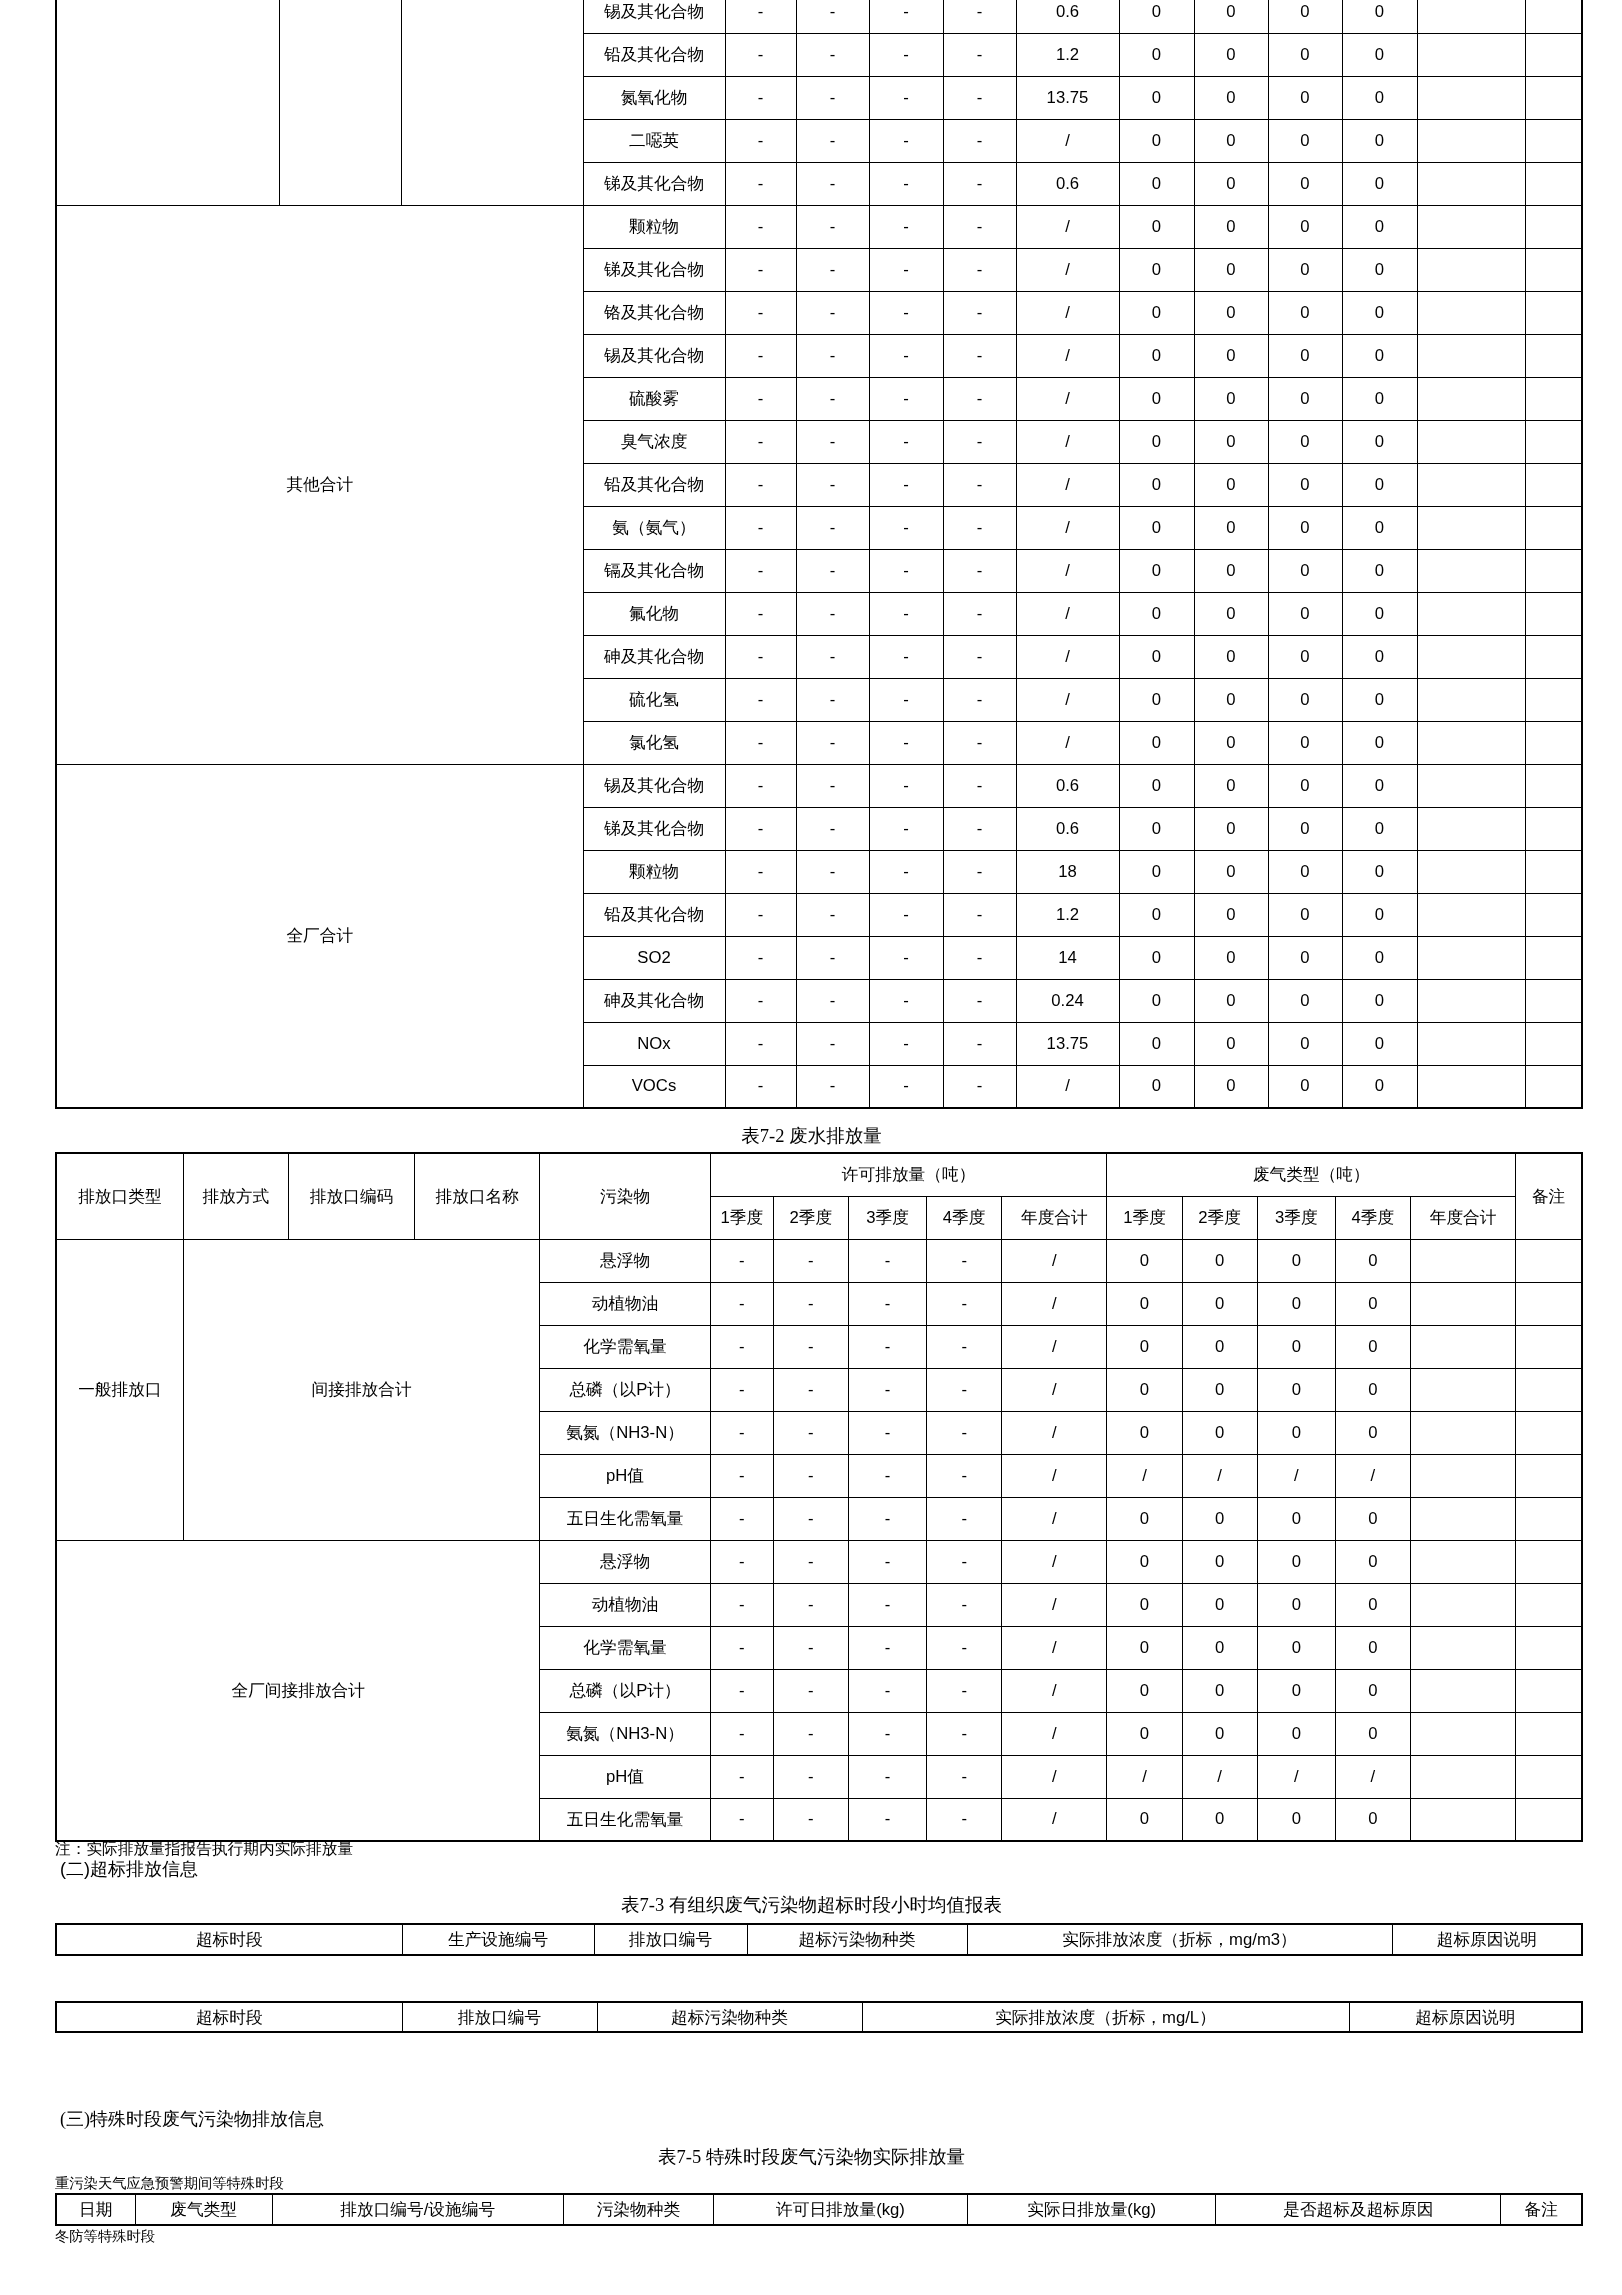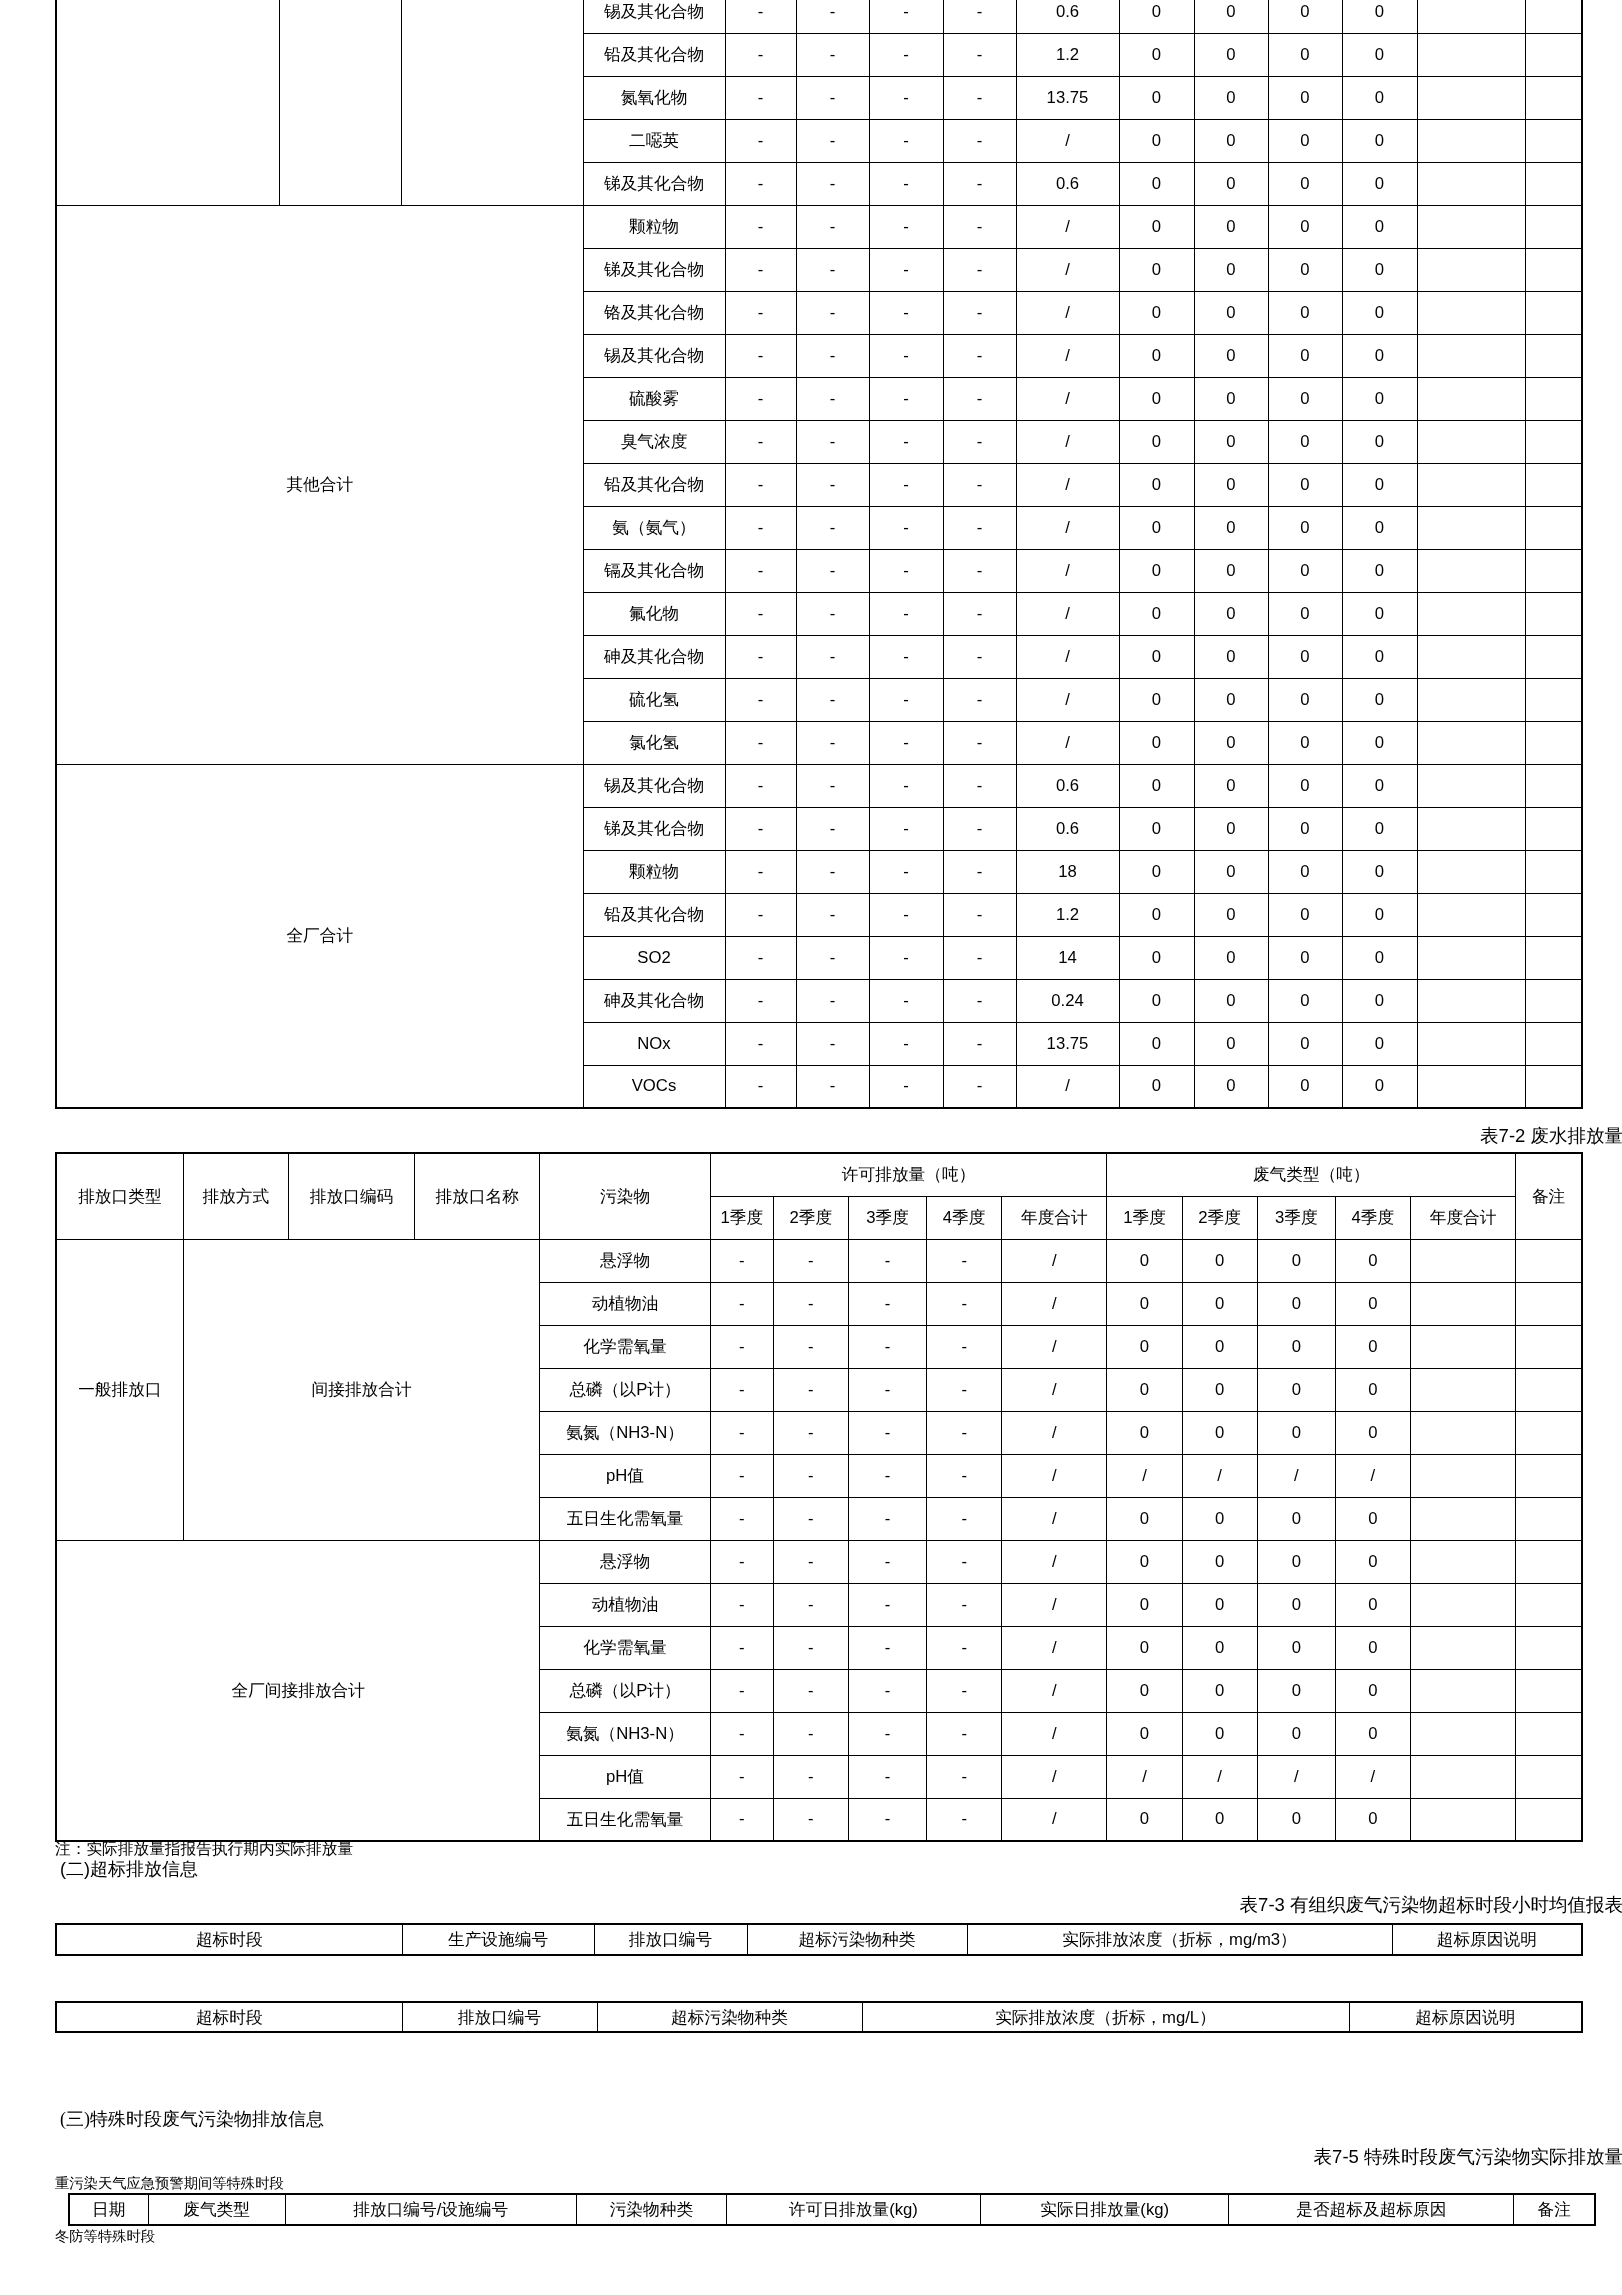--- a/index.html
+++ b/index.html
@@ -12,25 +12,25 @@
         text-align:center;vertical-align:middle;font-size:16.7px;font-weight:normal;
         padding:0 2.8px;overflow:hidden;word-break:break-all;}
   .air{left:55px;top:-11px;width:1528px;}
   .air tr{height:43px;}
   .water{left:55px;top:1152px;width:1528px;}
   .water tr{height:43px;}
   .t73{left:55px;top:1923px;width:1528px;}
   .t73 tr{height:30.5px;}
   .t74{left:55px;top:2001px;width:1528px;}
   .t74 tr{height:30px;}
-  .t75{width:1528px;left:68px;}
+  .t75{width:1528px;left:55px;}
   .t75 tr{height:30.5px;}
   .t75a{top:2193px;}
   .t75b{top:2243px;}
-  .tbl-title{position:absolute;left:0;width:1623px;text-align:right;font-size:18.5px;}
+  .tbl-title{position:absolute;left:0;width:1623px;text-align:center;font-size:18.5px;font-family:Liberation Serif, serif;}
   .note{position:absolute;left:55px;top:1839px;font-size:15.7px;}
   .heading{position:absolute;left:60px;font-size:18px;}
   .h2{top:1857px;}
   .h3{top:2107px;font-family:Liberation Serif, serif;}
   .mini-label{position:absolute;left:55px;font-size:14.3px;}
 </style>
 </head>
 <body>
 
 <div class="page">

